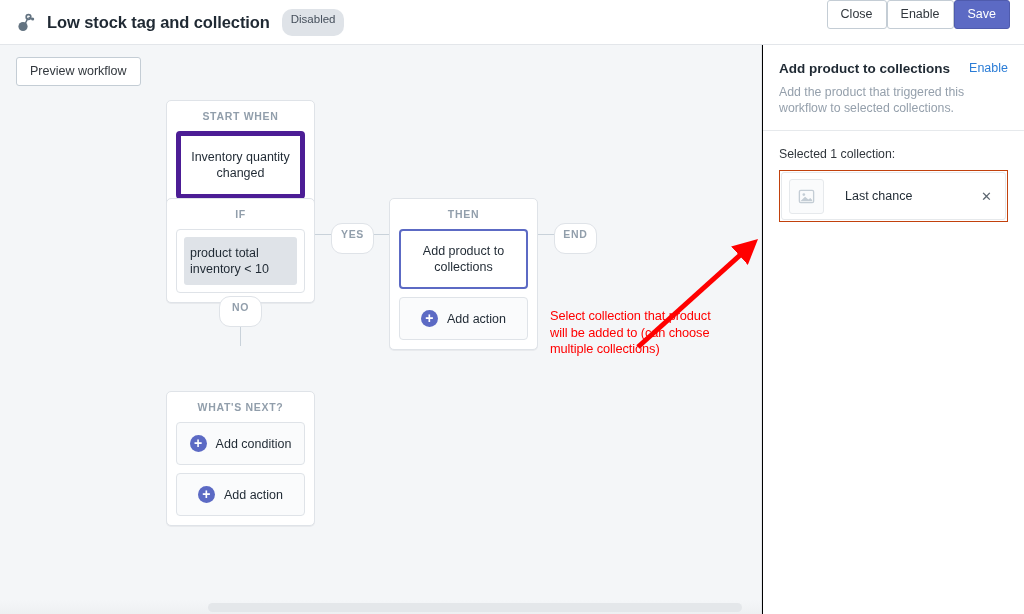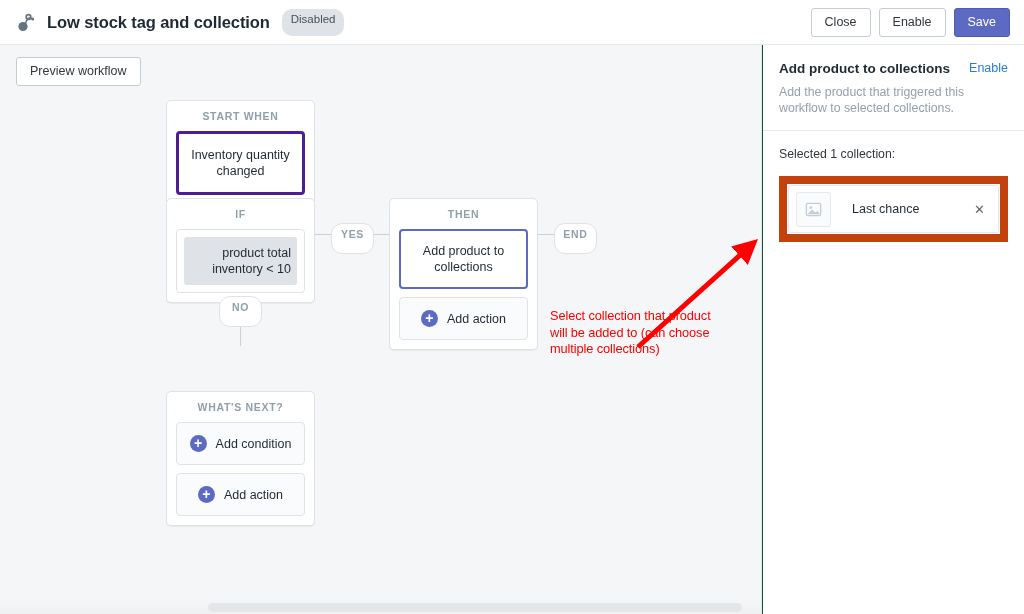--- a/index.html
+++ b/index.html
@@ -5,21 +5,21 @@
   * { box-sizing: border-box; margin: 0; padding: 0; }
   html, body {
     width: 1024px; height: 614px;
     font-family: "Liberation Sans", sans-serif;
     background: #ffffff;
     overflow: hidden;
   }
   #app {
     position: relative;
     width: 1024px; height: 614px;
-    background: #14532d;
+    background: #000000;
   }
 
   
   .topbar {
     position: absolute; top: 0; left: 0;
     width: 1024px; height: 45px;
     background: #ffffff;
     border-bottom: 1px solid #e3e6ea;
     display: flex; align-items: center;
   }
@@ -32,21 +32,21 @@
   }
   .badge {
     margin-left: 12px;
     background: #dfe3e8; color: #454f5b;
     font-size: 11.5px; line-height: 18px;
     border-radius: 10px; padding: 1px 9px 8px 9px;
     white-space: nowrap;
   }
   .topbar-actions {
     position: absolute; right: 14px; top: 0; height: 45px;
-    display: flex; align-items: center; gap: 8px;
+    display: flex; align-items: flex-start; 
   }
   .btn {
     font-family: "Liberation Sans", sans-serif;
     font-size: 12.5px; color: #31373d;
     background: #ffffff;
     border: 1px solid #c4cdd5;
     border-radius: 3px;
     padding: 6px 13px 7px 13px;
     line-height: 14px;
     cursor: pointer;
@@ -80,38 +80,38 @@
   }
   .card-head {
     text-align: center;
     font-size: 10.5px; font-weight: bold;
     letter-spacing: 0.7px;
     color: #919eab;
     padding: 9px 0 9px 0;
   }
   .card-body { padding: 0 9px 9px 9px; }
   .inner {
-    border: 3px solid #4c1d95;
+    border: 5px solid #4c1d95;
     border-radius: 4px;
     background: #ffffff;
     text-align: center;
     font-size: 12.5px; color: #1f2933;
     line-height: 16px;
     padding: 13px 1px;
   }
   .inner.selected { border: 2px solid #5c6ac4; padding: 12px 7px; }
   .inner.grey-cond {
     background: #ffffff; border: 1px solid #dfe3e8;
     padding: 7px;
   }
   .cond-pill {
     background: #dfe3e8; border-radius: 3px;
     font-size: 12.5px; color: #1f2933;
     line-height: 16px; padding: 8px 6px;
-    text-align: right;
+    text-align: left;
   }
   .addrow {
     display: flex; align-items: center; justify-content: center;
     gap: 9px;
     border: 1px solid #dfe3e8; border-radius: 4px;
     background: #fafbfc;
     font-size: 12.5px; color: #1f2933;
     padding: 12px 8px;
     margin-top: 8px; cursor: pointer;
   }
@@ -152,22 +152,22 @@
   .panel-title { font-size: 13.5px; font-weight: bold; color: #1f2933; }
   .panel-delete { font-size: 12.5px; color: #2a7cd6; cursor: pointer; }
   .panel-desc {
     margin-top: 8px;
     font-size: 12.3px; line-height: 16px; color: #95a0ac;
   }
   .panel-divider { height: 1px; background: #e6e9ec; }
   .panel-body { padding: 16px; }
   .sel-label { font-size: 12.3px; color: #31373d; }
   .redbox {
-    margin-top: 15px;
-    border: 8px solid #c2410c;
+    margin-top: 9px;
+    border: 1px solid #c2410c;
     padding: 1px;
   }
   .coll-item {
     display: flex; align-items: center;
     border: 1px solid #e6e9ec; border-radius: 3px;
     background: #ffffff;
     height: 48px;
   }
   .thumb {
     width: 35px; height: 35px; margin-left: 7px;

